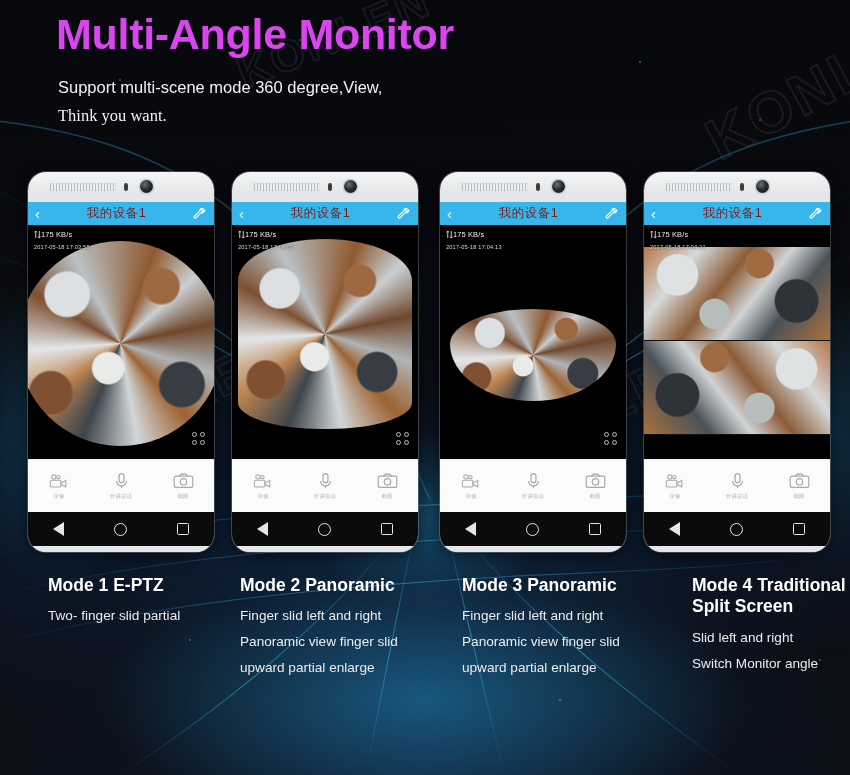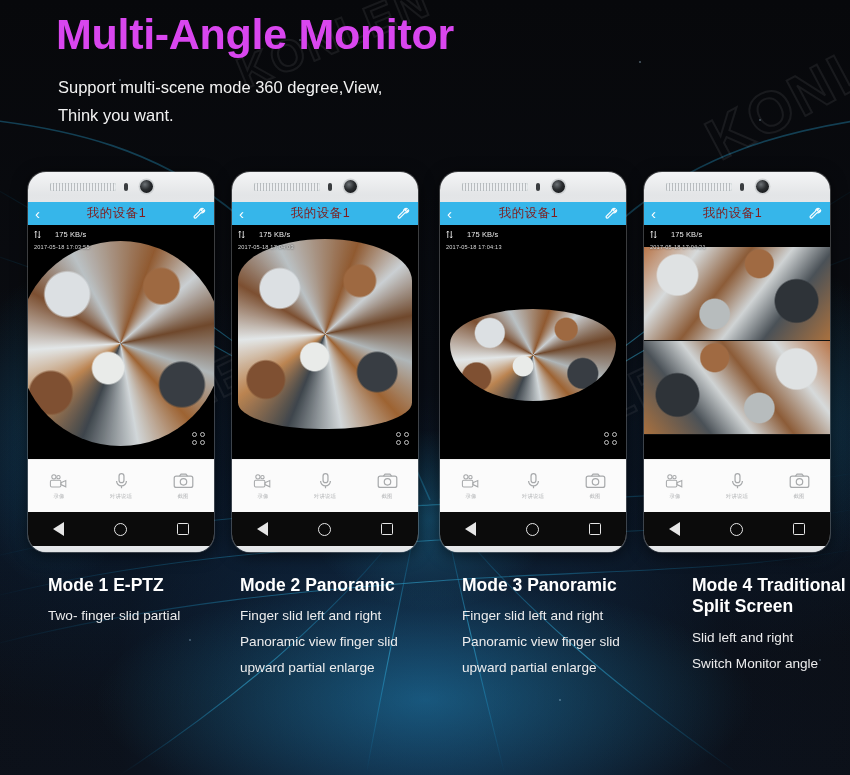--- a/index.html
+++ b/index.html
@@ -31,21 +31,21 @@
 
   
   #header{position:absolute;left:0;top:0;width:850px;}
   #title{
     position:absolute;left:56px;top:13px;
     font-size:43px;font-weight:bold;color:#d946ef;
     letter-spacing:-.3px;line-height:1;
   }
   .sub{position:absolute;left:58px;color:#f2f2f2;font-size:16.5px;}
   .sub1{top:78px;}
-  .sub2{top:106px;}
+  .sub2{top:106px;font-family:Liberation Serif, serif;}
 
   
   .phone{
     position:absolute;top:172px;width:186px;height:380px;
     border-radius:18px;
     background:linear-gradient(180deg,#f4f5f6 0%,#e3e5e7 6%,#ededef 20%,#e9eaec 80%,#d6d8da 100%);
     box-shadow:0 0 0 1px rgba(255,255,255,.22), 0 3px 16px rgba(0,0,0,.6);
     padding:0;overflow:hidden;
   }
   .phone.p1{left:28px;}
@@ -62,21 +62,21 @@
     background:radial-gradient(circle at 38% 34%,#6d7276 0%,#2a2d30 45%,#0d0e10 100%);
     box-shadow:0 0 0 1.5px #cfd2d4;}
 
   .appbar{height:23px;background:#36b6ea;display:flex;align-items:center;
     justify-content:space-between;padding:0 7px;box-sizing:border-box;}
   .appbar .bk{color:#fff;font-size:15px;line-height:1;font-weight:300;}
   .appbar .tt{color:#7f1d1d;font-size:12.5px;font-weight:500;letter-spacing:.5px;}
   .appbar .wrench{width:14px;height:14px;color:#fff;opacity:.95;}
 
   .screen{position:relative;height:234px;background:#000;overflow:hidden;}
-  .netrow{position:absolute;left:6px;top:5px;display:flex;align-items:center;gap:14px;z-index:4;}
+  .netrow{position:absolute;left:6px;top:5px;display:flex;align-items:center;gap:0;z-index:4;}
   .netrow .arrows{width:7px;height:9px;}
   .netrow .kbs{color:#e9e9e9;font-size:7.5px;letter-spacing:.1px;}
   .tstamp{position:absolute;left:6px;top:19px;color:#d9d9d9;font-size:5.6px;letter-spacing:.2px;z-index:4;
     text-shadow:0 0 2px #000;}
   .gridicon{position:absolute;right:9px;bottom:14px;width:13px;height:13px;z-index:5;opacity:.92;}
   .gridicon i{position:absolute;width:5px;height:5px;border-radius:50%;
     border:1.3px solid #cfcfcf;box-sizing:border-box;background:transparent;}
   .gridicon i:nth-child(1){left:0;top:0;}
   .gridicon i:nth-child(2){right:0;top:0;}
   .gridicon i:nth-child(3){left:0;bottom:0;}

